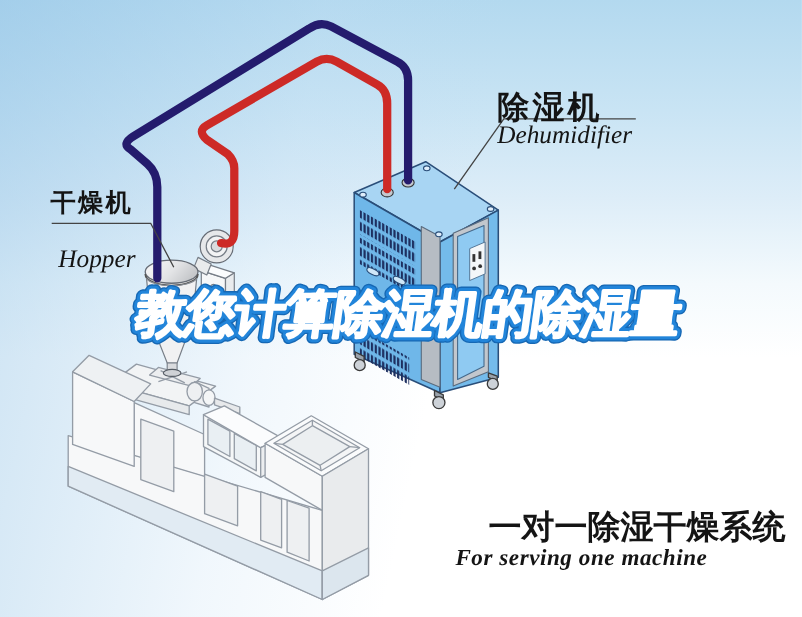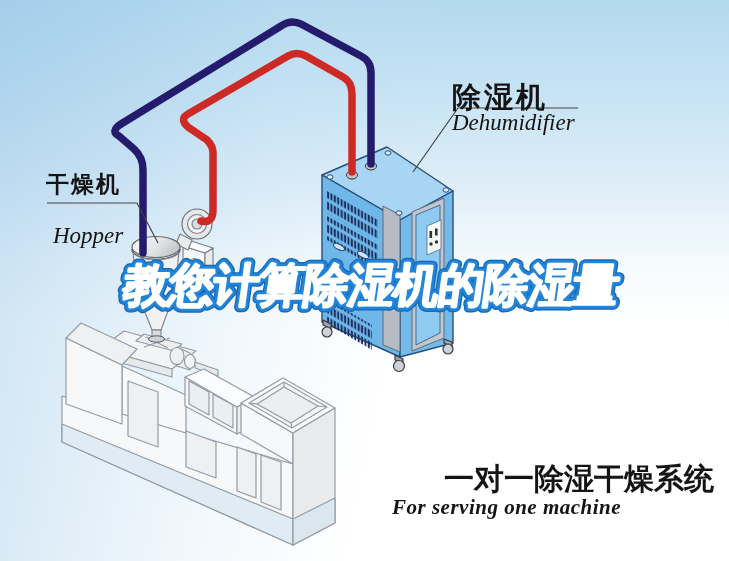--- a/index.html
+++ b/index.html
@@ -11,21 +11,21 @@
       linear-gradient(180deg, #b3d9ef 0%, #c9e4f4 18%, #ddedf8 32%, #f4fafd 46%, #ffffff 58%);}
   svg{position:absolute;left:0;top:0;}
   .lbl{position:absolute;color:#141414;}
   .zh{font-family:"Liberation Sans",sans-serif;font-weight:bold;}
   .en{font-family:"Liberation Serif",serif;font-style:italic;}
   #dehu-zh{left:452px;top:78px;width:140px;font-size:29px;letter-spacing:3px;}
   #dehu-en{left:452px;top:110px;width:160px;font-size:23px;}
   #hop-zh{left:46px;top:169px;font-size:23px;letter-spacing:2px;}
   #hop-en{left:53px;top:203px;font-size:23px;margin-top:20px;}
   #cap-zh{left:404px;top:459px;font-size:30px;letter-spacing:0px;margin-left:40px;}
-  #cap-en{left:392px;top:495px;font-size:21px;font-weight:bold;letter-spacing:0.5px;text-align:right;}
+  #cap-en{left:414px;top:495px;font-size:21px;font-weight:bold;letter-spacing:0.5px;text-align:right;}
 </style>
 </head>
 <body>
 
 <div class="stage">
 <svg width="729" height="561" viewBox="0 0 729 561">
   <defs>
     <pattern id="vent" width="3.4" height="11.5" patternUnits="userSpaceOnUse" patternTransform="skewY(30)">
       <line x1="1.6" y1="1.2" x2="1.6" y2="9" stroke="#1d2f60" stroke-width="2"></line>
     </pattern>

